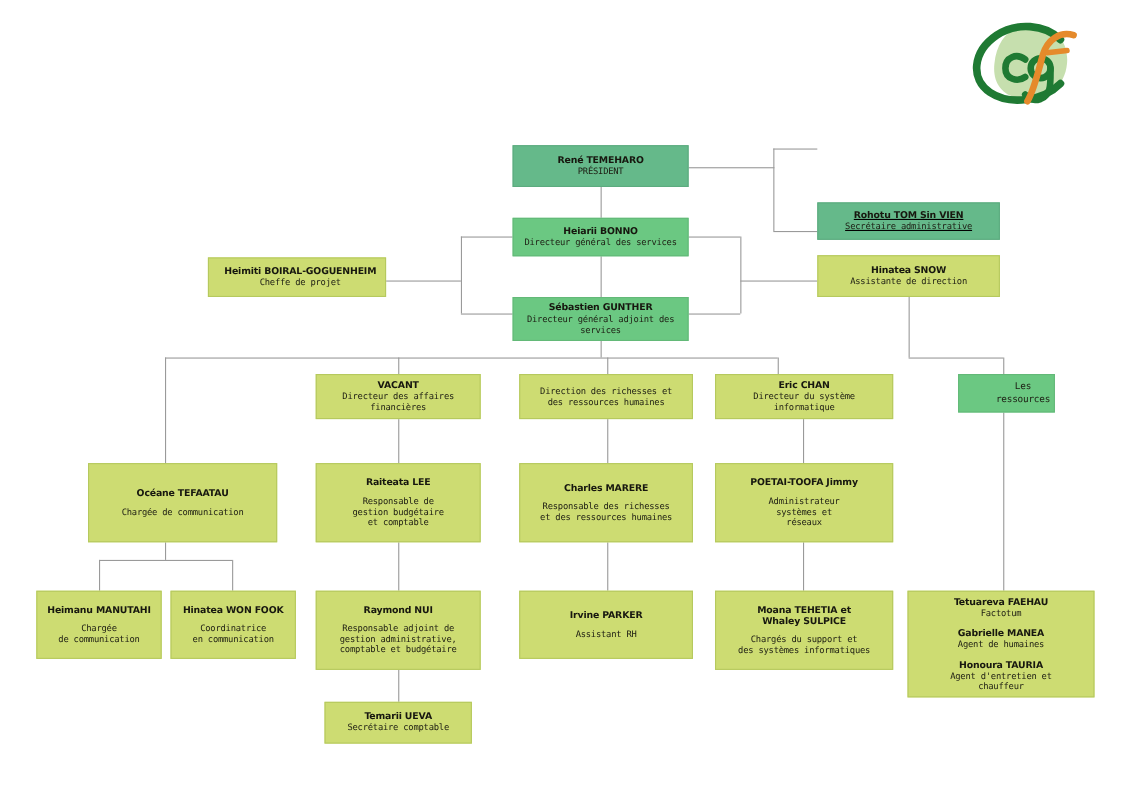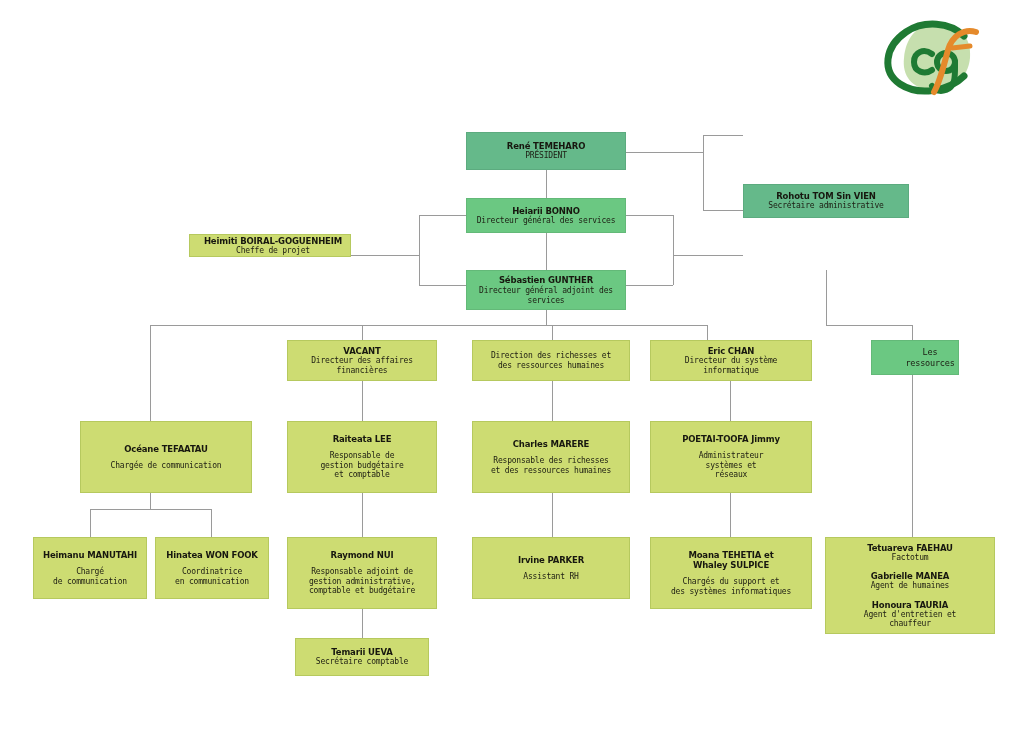--- a/index.html
+++ b/index.html
@@ -152,35 +152,39 @@
   <div class="line v" style="left:730px; top:381px; height:40px;"></div>
 
   <div class="line v" style="left:730px; top:493px; height:44px;"></div>
 
   <div class="node teal" style="left:466px; top:132px; width:160px; height:38px;">
     <div class="nm">René TEMEHARO</div>
     <div class="ti">PRÉSIDENT</div>
   </div>
 
 
-  <div class="node teal" style="left:743px; top:184px; width:166px; height:34px;">
+  <div class="node teal" style="left:743px; top:184px; width:166px; height:34px;text-decoration:underline;">
     <div class="nm">Rohotu TOM Sin VIEN</div>
     <div class="ti">Secrétaire administrative</div>
   </div>
 
   <div class="node green" style="left:466px; top:198px; width:160px; height:35px;">
     <div class="nm">Heiarii BONNO</div>
     <div class="ti">Directeur général des services</div>
   </div>
 
-  <div class="node lime" style="left:189px; top:234px; width:162px; height:23px;padding-left:12px;">
+  <div class="node lime" style="left:189px; top:234px; width:162px; height:36px;padding-left:12px;">
     <div class="nm">Heimiti BOIRAL-GOGUENHEIM</div>
     <div class="ti">Cheffe de projet</div>
   </div>
 
+  <div class="node lime" style="left:743px; top:232px; width:166px; height:38px;">
+    <div class="nm">Hinatea SNOW</div>
+    <div class="ti">Assistante de direction</div>
+  </div>
 
   <div class="node green" style="left:466px; top:270px; width:160px; height:40px;justify-content:space-between;">
     <div class="nm">Sébastien GUNTHER</div>
     <div class="ti">Directeur général adjoint des
 services</div>
   </div>
 
   <div class="node lime" style="left:287px; top:340px; width:150px; height:41px;">
     <div class="nm">VACANT</div>
     <div class="ti">Directeur des affaires
@@ -226,21 +230,21 @@
     <div class="nm">POETAI-TOOFA Jimmy</div>
     <div class="gap"></div>
     <div class="ti">Administrateur
 systèmes et
 réseaux</div>
   </div>
 
   <div class="node lime" style="left:33px; top:537px; width:114px; height:62px;">
     <div class="nm">Heimanu MANUTAHI</div>
     <div class="gap"></div>
-    <div class="ti">Chargé
+    <div class="ti">Chargée
 de communication</div>
   </div>
 
   <div class="node lime" style="left:155px; top:537px; width:114px; height:62px;">
     <div class="nm">Hinatea WON FOOK</div>
     <div class="gap"></div>
     <div class="ti">Coordinatrice
 en communication</div>
   </div>
 

